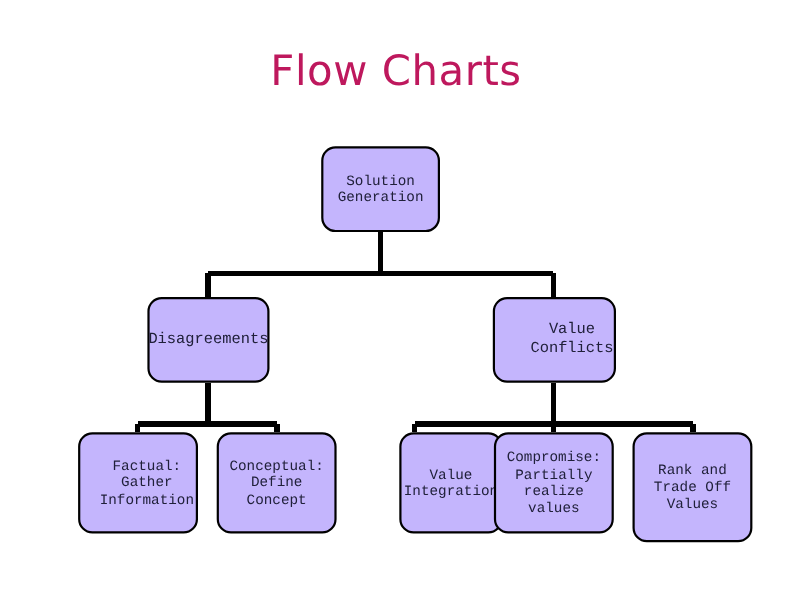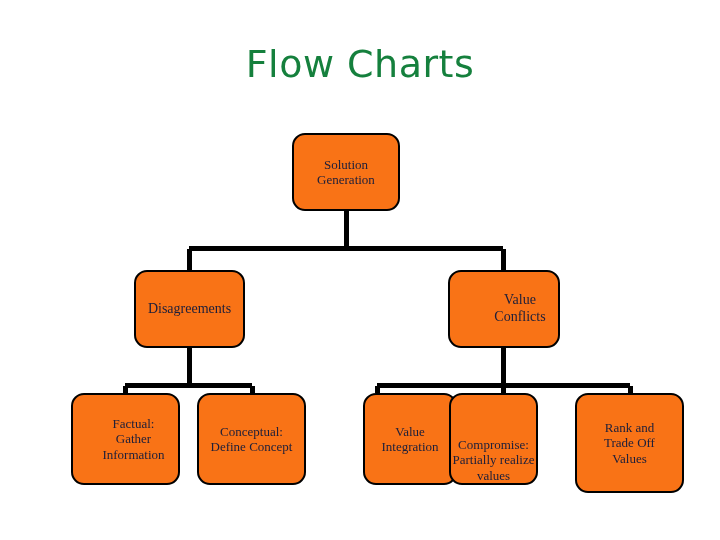--- a/index.html
+++ b/index.html
@@ -20,44 +20,44 @@
   }
   #page-title {
     position: absolute;
     left: 0;
     top: 44px;
     width: 720px;
     text-align: center;
     font-family: "DejaVu Sans", sans-serif;
     font-size: 38px;
     font-weight: normal;
-    color: #15803d;
+    color: #be185d;
     letter-spacing: 0.5px;
     line-height: 1.1;
   }
   .connectors {
     position: absolute;
     left: 0;
     top: 0;
     width: 720px;
     height: 540px;
     pointer-events: none;
   }
   .node {
     position: absolute;
     box-sizing: border-box;
-    background: #f97316;
+    background: #c4b5fd;
     border: 2px solid #000000;
     border-radius: 13px;
     display: flex;
     align-items: center;
     justify-content: center;
     text-align: center;
     color: #1a1a33;
-    font-family: Liberation Serif, serif;
+    font-family: Liberation Mono, monospace;
     font-size: 13px;
     line-height: 1.18;
     z-index: 2;
   }
   .node .node-label {
     display: block;
     width: 128%;
     white-space: pre-line;
     color: #20203a;
   }
@@ -115,21 +115,21 @@
   <div class="node lvl3" style="left:197px; top:393px; width:109px; height:92px;">
     <span class="node-label">Conceptual:
 Define Concept</span>
   </div>
 
   <div class="node lvl3" style="left:323px; top:393px; width:94px; height:92px;margin-left:40px;">
     <span class="node-label">Value
 Integration</span>
   </div>
 
-  <div class="node lvl3" style="left:449px; top:393px; width:89px; height:92px;align-items:flex-end;">
+  <div class="node lvl3" style="left:449px; top:393px; width:109px; height:92px;">
     <span class="node-label">Compromise:
 Partially realize
 values</span>
   </div>
 
   <div class="node lvl3" style="left:575px; top:393px; width:109px; height:100px;">
     <span class="node-label">Rank and
 Trade Off
 Values</span>
   </div>

